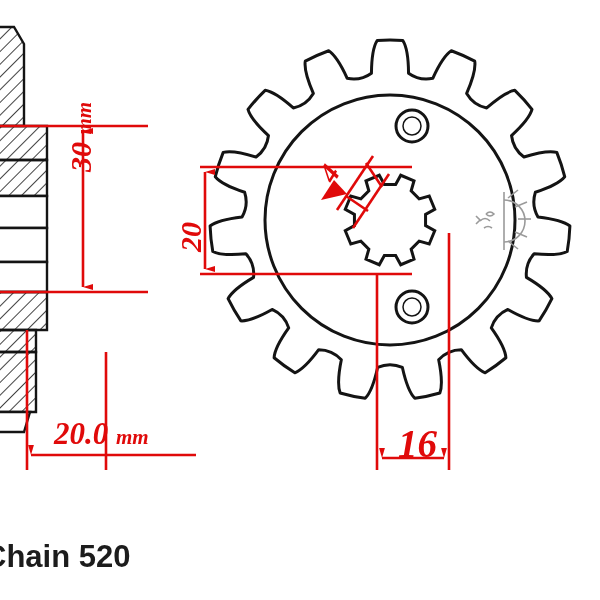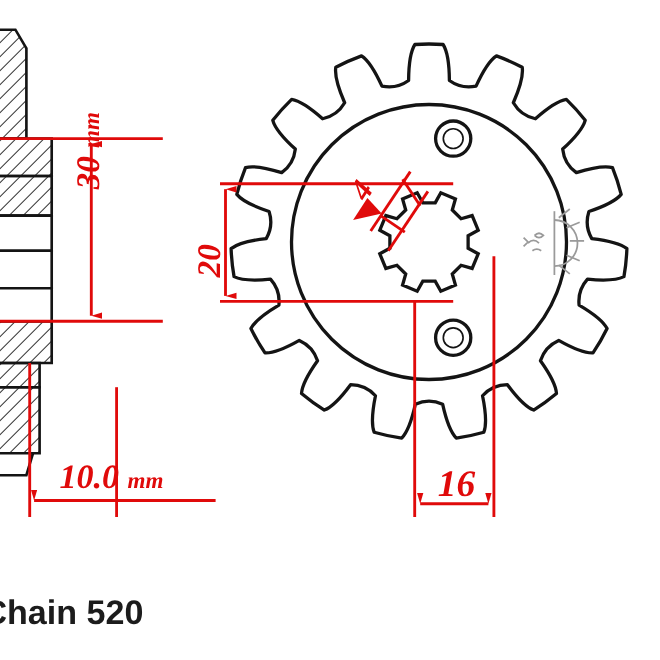--- a/index.html
+++ b/index.html
@@ -62,21 +62,21 @@
   .lbl-4 {
     left: 314px;
     top: 172px;
     font-size: 28px;
     transform: rotate(-58deg);
     transform-origin: left top;
   }
   .lbl-16 {
     left: 398px;
     top: 424px;
-    font-size: 34px;
+    font-size: 39px;
   }
   .footer-text {
     position: absolute;
     font-family: "Liberation Sans", sans-serif;
     font-weight: bold;
     font-size: 31px;
     color: #1c1c1c;
     white-space: nowrap;
     line-height: 1;
     user-select: none;
@@ -188,21 +188,21 @@
         <line x1="449" y1="233" x2="449" y2="470" stroke-width="2.6"></line>
         <line x1="382" y1="458" x2="444" y2="458" stroke-width="2.6" marker-start="url(#arrU)" marker-end="url(#arrD)"></line>
       </g>
     </g>
   </svg>
 
   <div class="label lbl-30"><span>30</span> <span class="units">mm</span></div>
 
   <div class="label lbl-20">20</div>
 
-  <div class="label lbl-10"><span>10.0</span> <span class="units">mm</span></div>
+  <div class="label lbl-10"><span>20.0</span> <span class="units">mm</span></div>
 
   <div class="label lbl-4">4</div>
 
   <div class="label lbl-16">16</div>
 
   <div class="footer-text footer-left">Chain 520</div>
 
 </div>
 
 </body></html>

